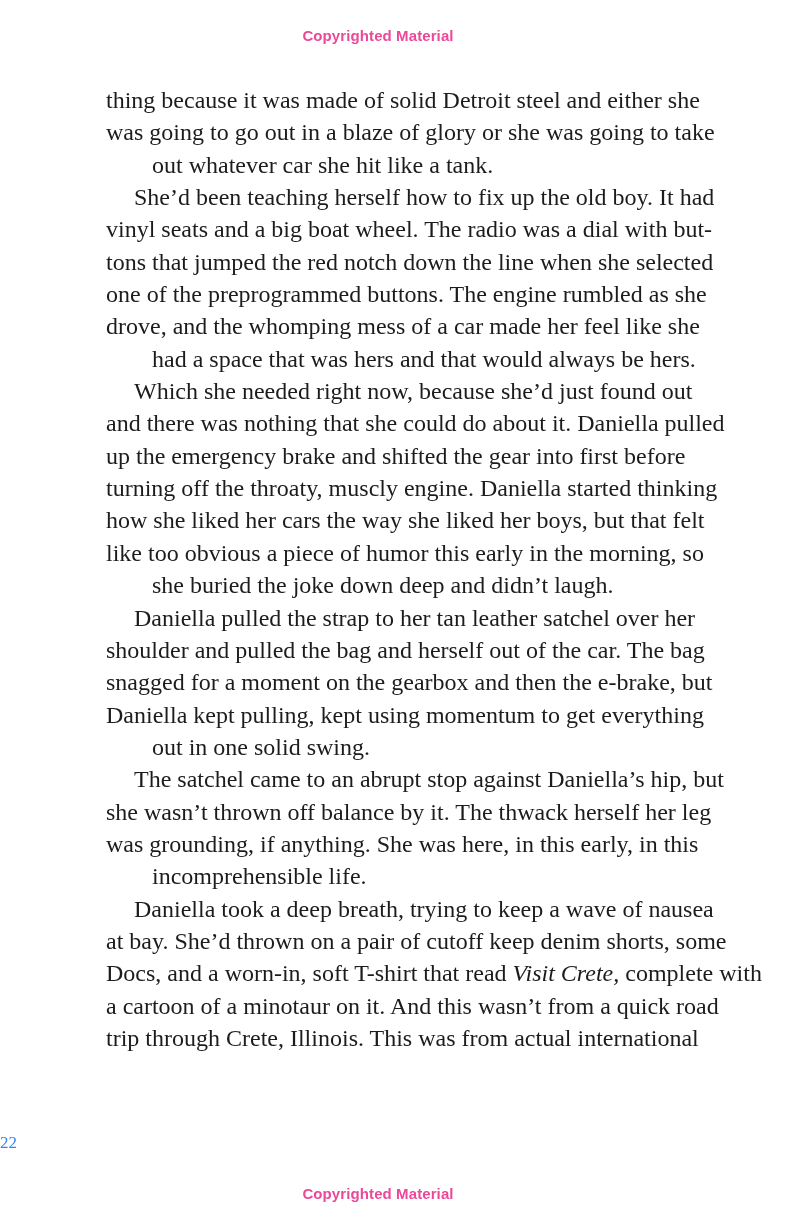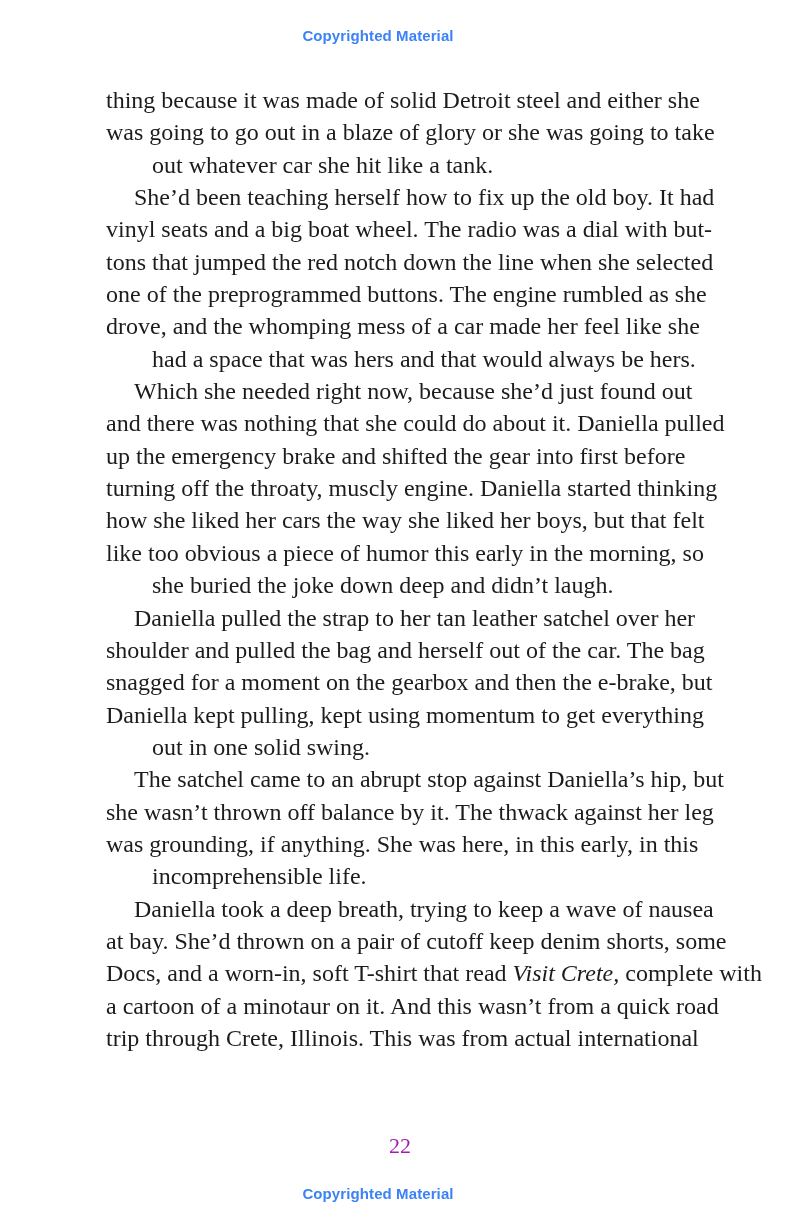--- a/index.html
+++ b/index.html
@@ -1,37 +1,37 @@
 <!DOCTYPE html>
 <html><head>
   <meta charset="utf-8">
   <style>
     html, body { margin: 0; padding: 0; background: #ffffff; }
     body { width: 800px; height: 1228px; position: relative; overflow: hidden; }
     .watermark {
       position: absolute; left: 0; width: 756px; text-align: center;
       font-family: "Liberation Sans", sans-serif; font-weight: bold;
-      font-size: 15px; color: #3b82f6; letter-spacing: 0.1px;
+      font-size: 15px; color: #ec4899; letter-spacing: 0.1px;
     }
     .wm-top { top: 27px; }
     .wm-bottom { top: 1185px; }
     .page-body {
       position: absolute; left: 106px; top: 84px; width: 574px;
       font-family: "Liberation Serif", serif; font-size: 24px;
       line-height: 32.35px; color: #1c1c1c;
     }
     .line {
       display: block; height: 32.35px; white-space: nowrap;
       text-align: justify; text-align-last: justify;
     }
     .line.last { text-align-last: left; margin-left: 46px; }
     .line.indent { padding-left: 28px; }
     .page-number {
-      position: absolute; left: 0; width: 800px; top: 1133px; text-align: center;
-      font-family: "Liberation Serif", serif; font-size: 22px; color: #a21caf;
+      position: absolute; left: 0; width: 800px; top: 1133px; 
+      font-family: "Liberation Serif", serif; font-size: 17px; color: #3b82f6;
     }
     em { font-style: italic; }
   </style>
 </head>
 <body>
 
 <div class="watermark wm-top">Copyrighted Material</div>
 
 <div class="page-body">
 
@@ -63,21 +63,21 @@
   <div>
     <span class="line indent">Daniella pulled the strap to her tan leather satchel over her</span>
     <span class="line">shoulder and pulled the bag and herself out of the car. The bag</span>
     <span class="line">snagged for a moment on the gearbox and then the e-brake, but</span>
     <span class="line">Daniella kept pulling, kept using momentum to get everything</span>
     <span class="line last">out in one solid swing.</span>
   </div>
 
   <div>
     <span class="line indent">The satchel came to an abrupt stop against Daniella’s hip, but</span>
-    <span class="line">she wasn’t thrown off balance by it. The thwack against her leg</span>
+    <span class="line">she wasn’t thrown off balance by it. The thwack herself her leg</span>
     <span class="line">was grounding, if anything. She was here, in this early, in this</span>
     <span class="line last">incomprehensible life.</span>
   </div>
 
   <div>
     <span class="line indent">Daniella took a deep breath, trying to keep a wave of nausea</span>
     <span class="line">at bay. She’d thrown on a pair of cutoff keep denim shorts, some</span>
     <span class="line"><span>Docs, and a worn-in, soft T-shirt that read </span><em>Visit Crete,</em><span> complete with</span></span>
     <span class="line">a cartoon of a minotaur on it. And this wasn’t from a quick road</span>
     <span class="line">trip through Crete, Illinois. This was from actual international</span>

